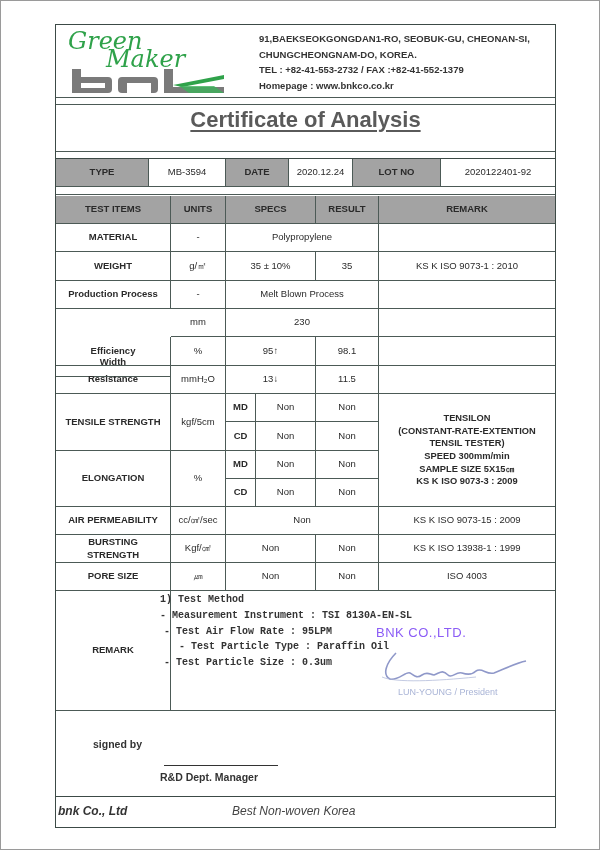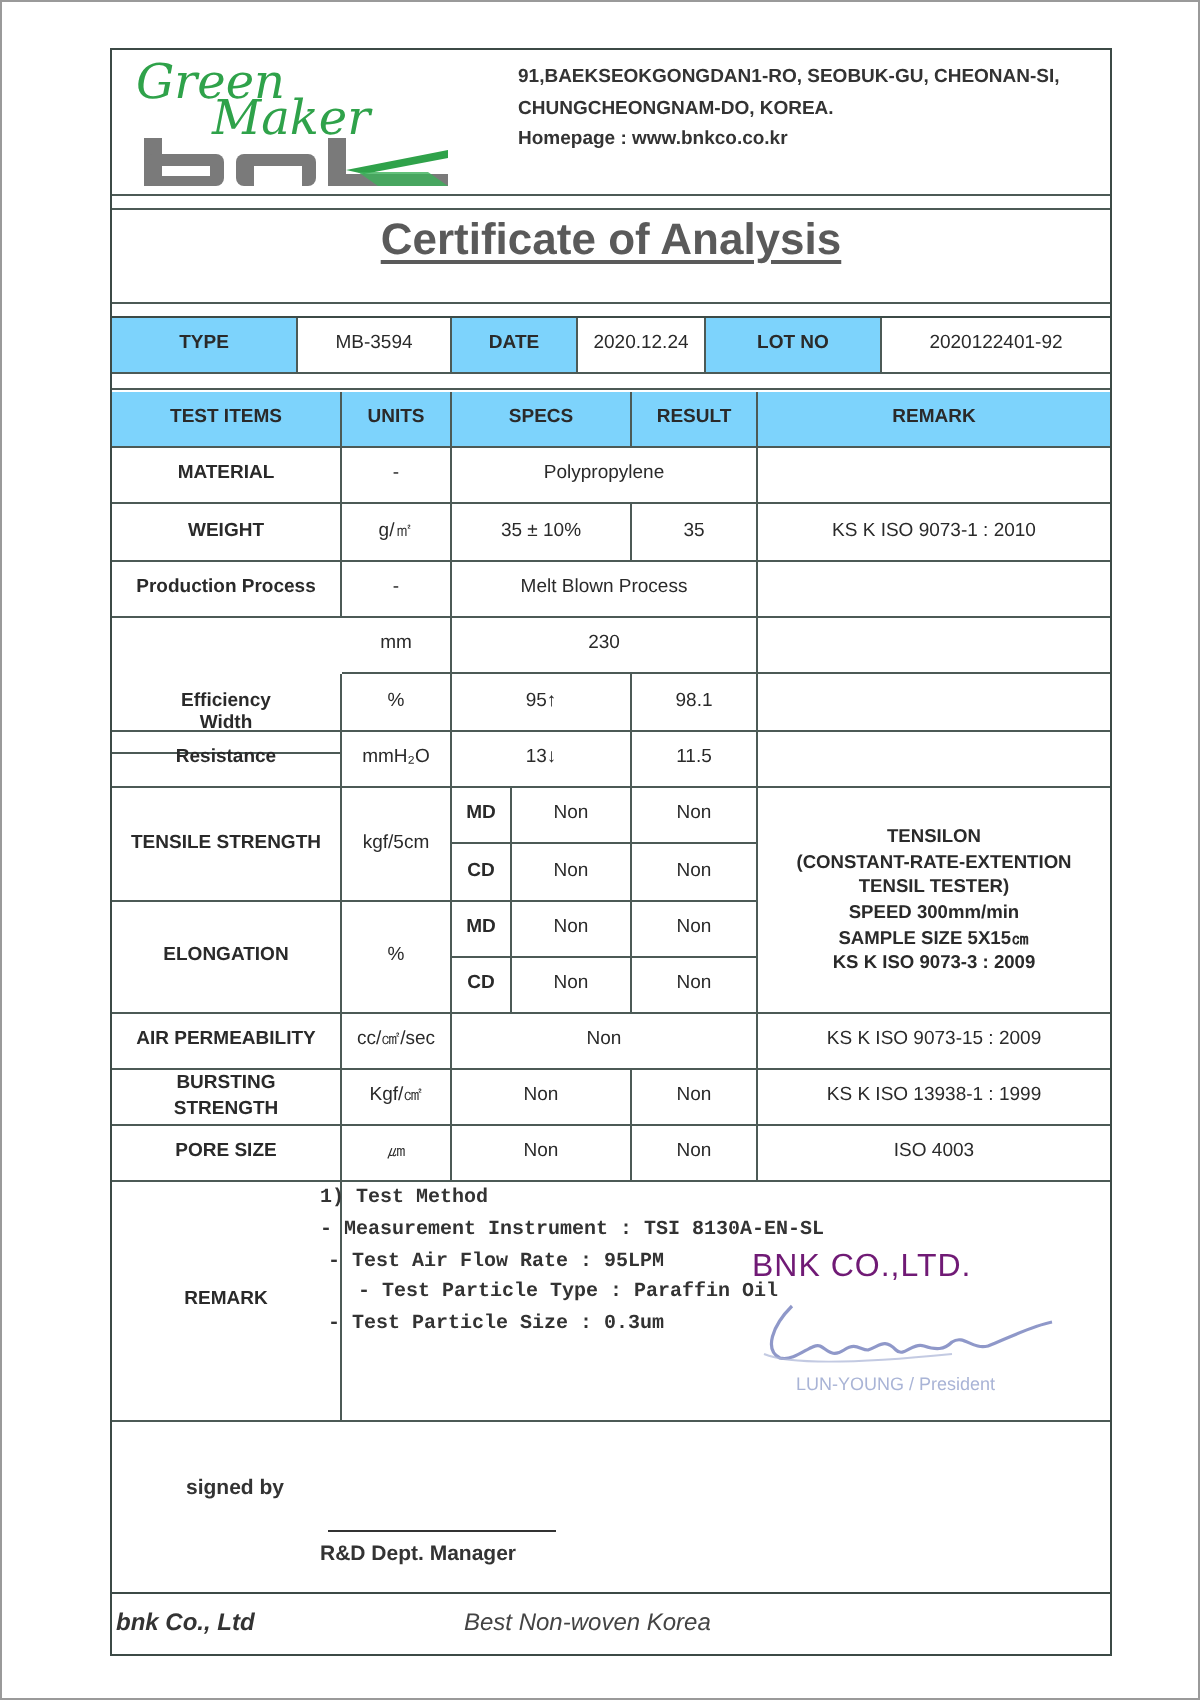--- a/index.html
+++ b/index.html
@@ -5,29 +5,29 @@
   html, body { margin:0; padding:0; }
   body { width:600px; height:850px; background:#fff; position:relative; overflow:hidden;
          font-family:"Liberation Sans", sans-serif; color:#222; }
   .page-border { position:absolute; left:0; top:0; width:598px; height:848px; border:1px solid #9a9a9a; }
   .frame { position:absolute; left:55px; top:24px; width:499px; height:802px; border:1.5px solid #3c4a46; }
   .hline { position:absolute; left:0; width:499px; height:0; border-top:1px solid #4c5a56; }
   .hline.thick { border-top:1.5px solid #3c4a46; }
   .cell { position:absolute; display:flex; align-items:center; justify-content:center; text-align:center;
           font-size:9.5px; font-weight:bold; color:#2a2a2a; box-sizing:border-box;
           border-right:1px solid #4c5a56; border-bottom:1px solid #4c5a56; line-height:1.35; }
-  .cell.green { background:#7dd3fc; }
+  .cell.green { background:#a3a3a3; }
   .cell.noright { border-right:none; }
   .logo { position:absolute; left:8px; top:2px; width:165px; height:70px; }
   .address { position:absolute; left:203px; top:6px; font-size:9.5px; font-weight:bold; color:#333; line-height:15.5px; }
   .title { position:absolute; left:0; top:82px; width:499px; text-align:center; font-size:22px; font-weight:bold;
            color:#5a5a5a; text-decoration:underline; text-decoration-thickness:2px; text-underline-offset:3px; }
   .remark-text { position:absolute; left:104px; top:567px; font-size:10px; font-weight:bold; color:#333; line-height:15.8px;font-family:Liberation Mono, monospace; }
   .stamp { position:absolute; left:320px; top:600px; width:160px; height:80px; }
-  .stamp-company { position:absolute; left:0; top:0; font-size:16px; color:#701a75; letter-spacing:0.5px; }
+  .stamp-company { position:absolute; left:0; top:0; font-size:13px; color:#8b5cf6; letter-spacing:0.5px; }
   .stamp-sig { position:absolute; left:0; top:20px; }
   .stamp-name { position:absolute; left:22px; top:62px; font-size:9px; color:#a9b4d6; }
   .signed-by { position:absolute; left:37px; top:713px; font-size:10.5px; font-weight:bold; color:#333; }
   .sig-line { position:absolute; left:108px; top:740px; width:114px; border-top:1px solid #333; }
   .sig-role { position:absolute; left:104px; top:746px; font-size:10.5px; font-weight:bold; color:#333; }
   .footer-left { position:absolute; left:2px; top:779px; font-size:12px; font-weight:bold; font-style:italic; color:#333; }
   .footer-right { position:absolute; left:176px; top:779px; font-size:12px; font-style:italic; color:#444; }
 </style>
 </head>
 <body>
@@ -51,20 +51,21 @@
       <rect x="100" y="42" width="9" height="24" fill="#7a7a7a"></rect>
       <polygon points="109,58 160,48 160,52 118,60" fill="#2fa24a"></polygon>
       <polygon points="109,60 160,60 160,66 109,66" fill="#7a7a7a"></polygon>
       <polygon points="115,59 150,59 160,66 125,66" fill="#3cb15a" opacity="0.8"></polygon>
     </g>
   </svg>
 
   <div class="address">
     <div>91,BAEKSEOKGONGDAN1-RO, SEOBUK-GU, CHEONAN-SI,</div>
     <div>CHUNGCHEONGNAM-DO, KOREA.</div>
+    <div>TEL : +82-41-553-2732 / FAX :+82-41-552-1379</div>
     <div>Homepage : www.bnkco.co.kr</div>
   </div>
 
   <div class="hline" style="top:72px;"></div>
   <div class="hline" style="top:79px;"></div>
 
   <div class="title">Certificate of Analysis</div>
 
   <div class="hline" style="top:126px;"></div>
   <div class="hline thick" style="top:133px;"></div>

